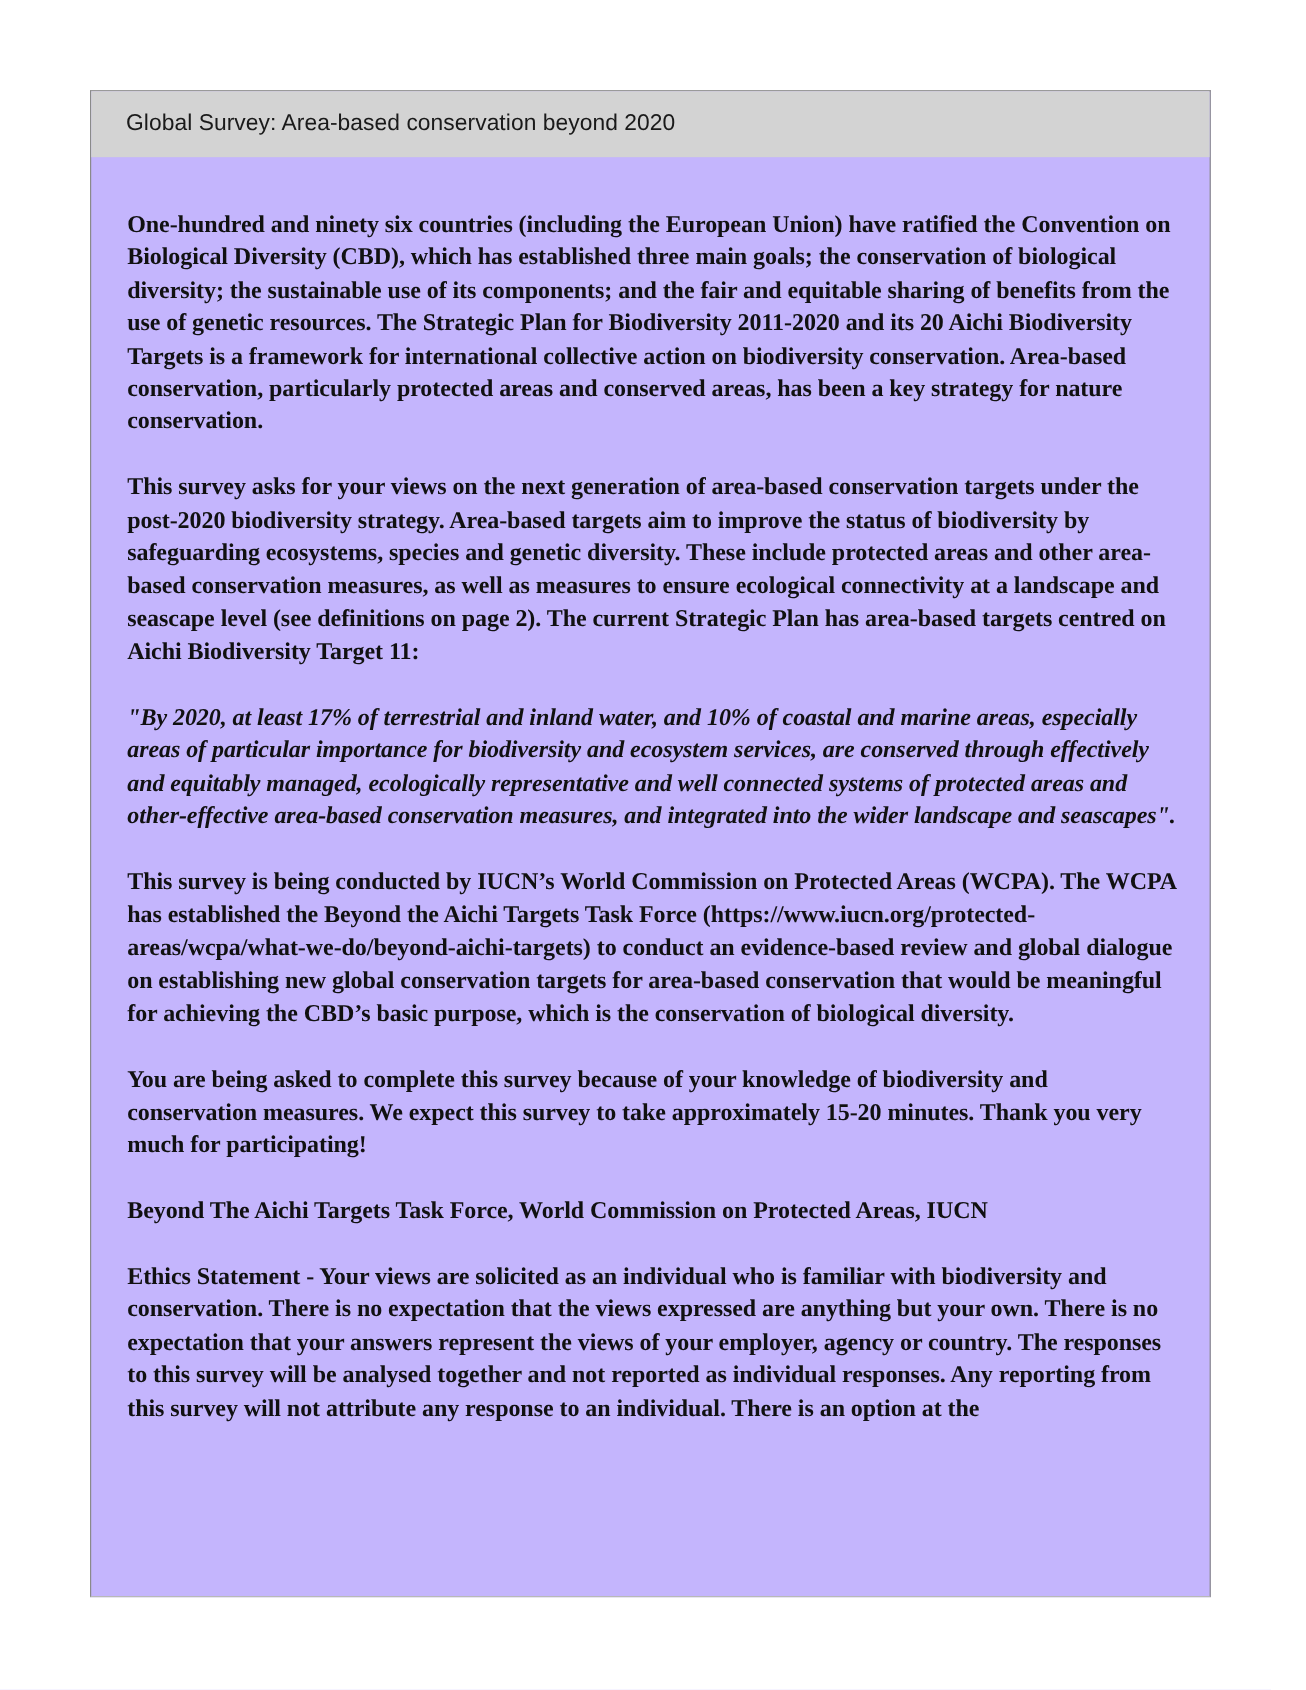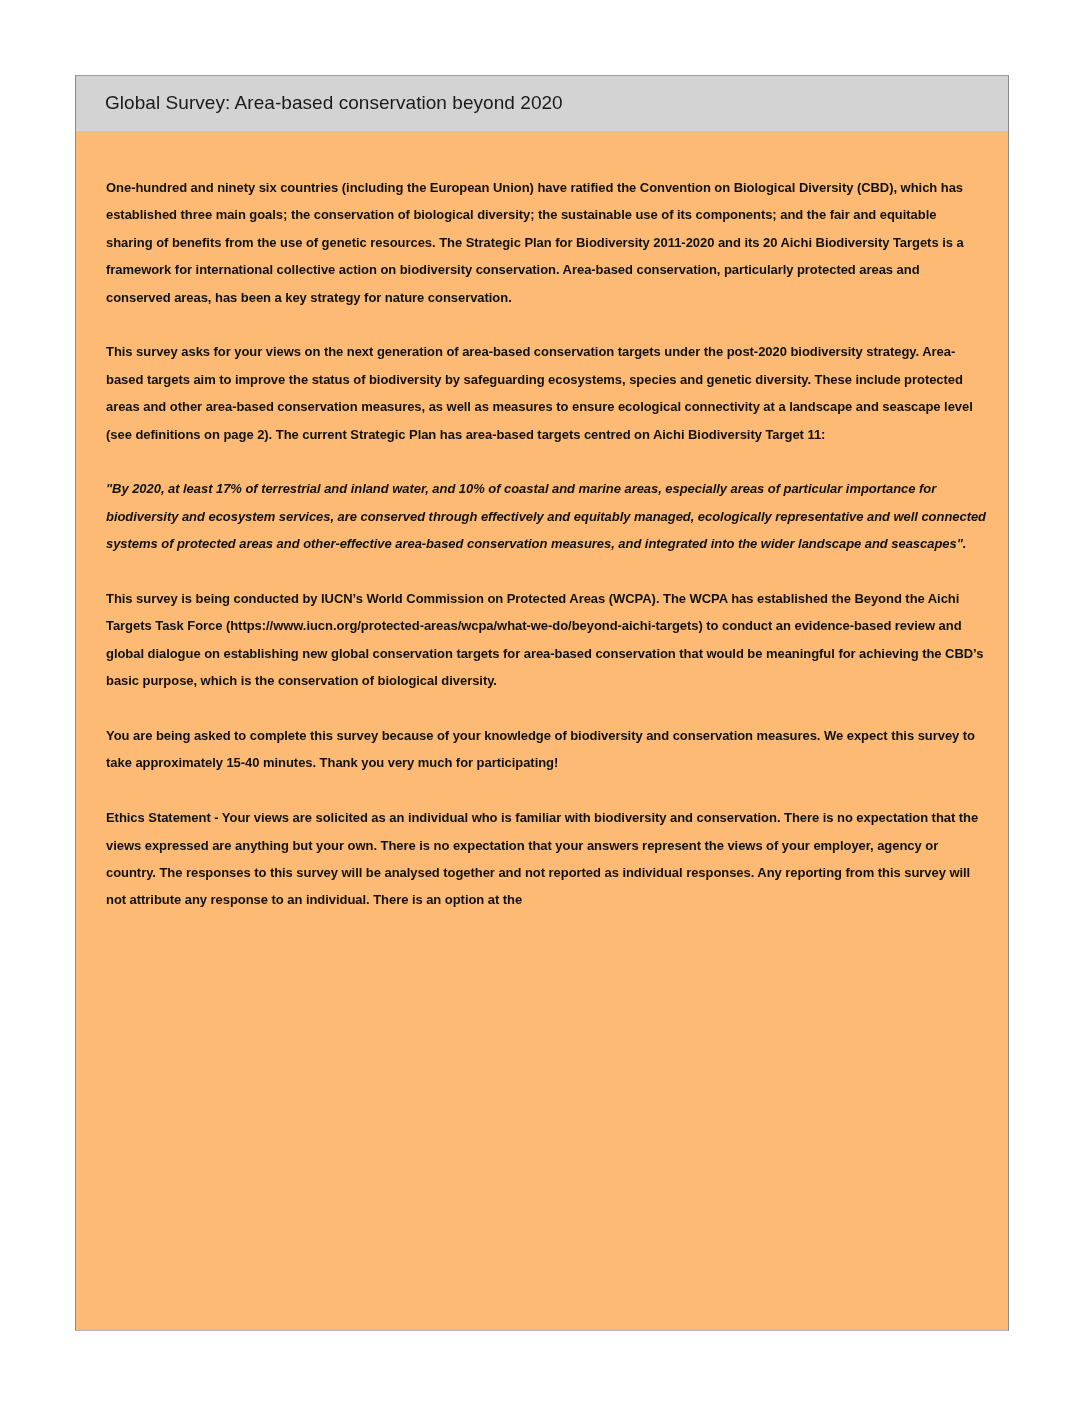--- a/index.html
+++ b/index.html
@@ -19,21 +19,21 @@
       position: absolute;
       left: 75px;
       top: 75px;
       width: 934px;
       height: 1256px;
       border-left: 1px solid #8a8a8a;
       border-right: 1px solid #8a8a8a;
       border-top: 1px solid #9a9a9a;
       border-bottom: 1px solid #b8b8b8;
       box-sizing: border-box;
-      background: #fdba74;
+      background: #c4b5fd;
     }
     .header-bar {
       position: absolute;
       left: 0;
       top: 0;
       right: 0;
       height: 55px;
       background: #d3d3d3;
     }
     .header-title {
@@ -46,38 +46,40 @@
       letter-spacing: 0.05px;
     }
     .content {
       position: absolute;
       left: 30px;
       top: 98px;
       width: 880px;
     }
     .para {
       font-weight: bold;
-      font-size: 13px;
+      font-size: 20px;
       line-height: 27.4px;
       margin: 0 0 27.4px 0;
       letter-spacing: -0.05px;
+      font-family: Liberation Serif, serif;
     }
     .para.italic {
       font-style: italic;
     }
   </style>
 </head>
 <body>
 
 <div class="frame">
   <div class="header-bar">
     <div class="header-title">Global Survey: Area-based conservation beyond 2020</div>
   </div>
 
   <div class="content">
     <p class="para">One-hundred and ninety six countries (including the European Union) have ratified the Convention on Biological Diversity (CBD), which has established three main goals; the conservation of biological diversity; the sustainable use of its components; and the fair and equitable sharing of benefits from the use of genetic resources. The Strategic Plan for Biodiversity 2011-2020 and its 20 Aichi Biodiversity Targets is a framework for international collective action on biodiversity conservation. Area-based conservation, particularly protected areas and conserved areas, has been a key strategy for nature conservation.</p>
     <p class="para">This survey asks for your views on the next generation of area-based conservation targets under the post-2020 biodiversity strategy. Area-based targets aim to improve the status of biodiversity by safeguarding ecosystems, species and genetic diversity. These include protected areas and other area-based conservation measures, as well as measures to ensure ecological connectivity at a landscape and seascape level (see definitions on page 2). The current Strategic Plan has area-based targets centred on Aichi Biodiversity Target 11:</p>
     <p class="para italic"> "By 2020, at least 17% of terrestrial and inland water, and 10% of coastal and marine areas, especially areas of particular importance for biodiversity and ecosystem services, are conserved through effectively and equitably managed, ecologically representative and well connected systems of protected areas and other-effective area-based conservation measures, and integrated into the wider landscape and seascapes".</p>
     <p class="para"> This survey is being conducted by IUCN’s World Commission on Protected Areas (WCPA). The WCPA has established the Beyond the Aichi Targets Task Force (https://www.iucn.org/protected-areas/wcpa/what-we-do/beyond-aichi-targets) to conduct an evidence-based review and global dialogue on establishing new global conservation targets for area-based conservation that would be meaningful for achieving the CBD’s basic purpose, which is the conservation of biological diversity.</p>
-    <p class="para"> You are being asked to complete this survey because of your knowledge of biodiversity and conservation measures. We expect this survey to take approximately 15-40 minutes. Thank you very much for participating!</p>
+    <p class="para"> You are being asked to complete this survey because of your knowledge of biodiversity and conservation measures. We expect this survey to take approximately 15-20 minutes. Thank you very much for participating!</p>
+    <p class="para">Beyond The Aichi Targets  Task Force, World Commission on Protected Areas, IUCN</p>
     <p class="para">Ethics Statement - Your views are solicited as an individual who is familiar with biodiversity and conservation. There is no expectation that the views expressed are anything but your own. There is no expectation that your answers represent the views of your employer, agency or country. The responses to this survey will be analysed together and not reported as individual responses. Any reporting from this survey will not attribute any response to an individual. There is an option at the</p>
   </div>
 </div>
 
 </body></html>

